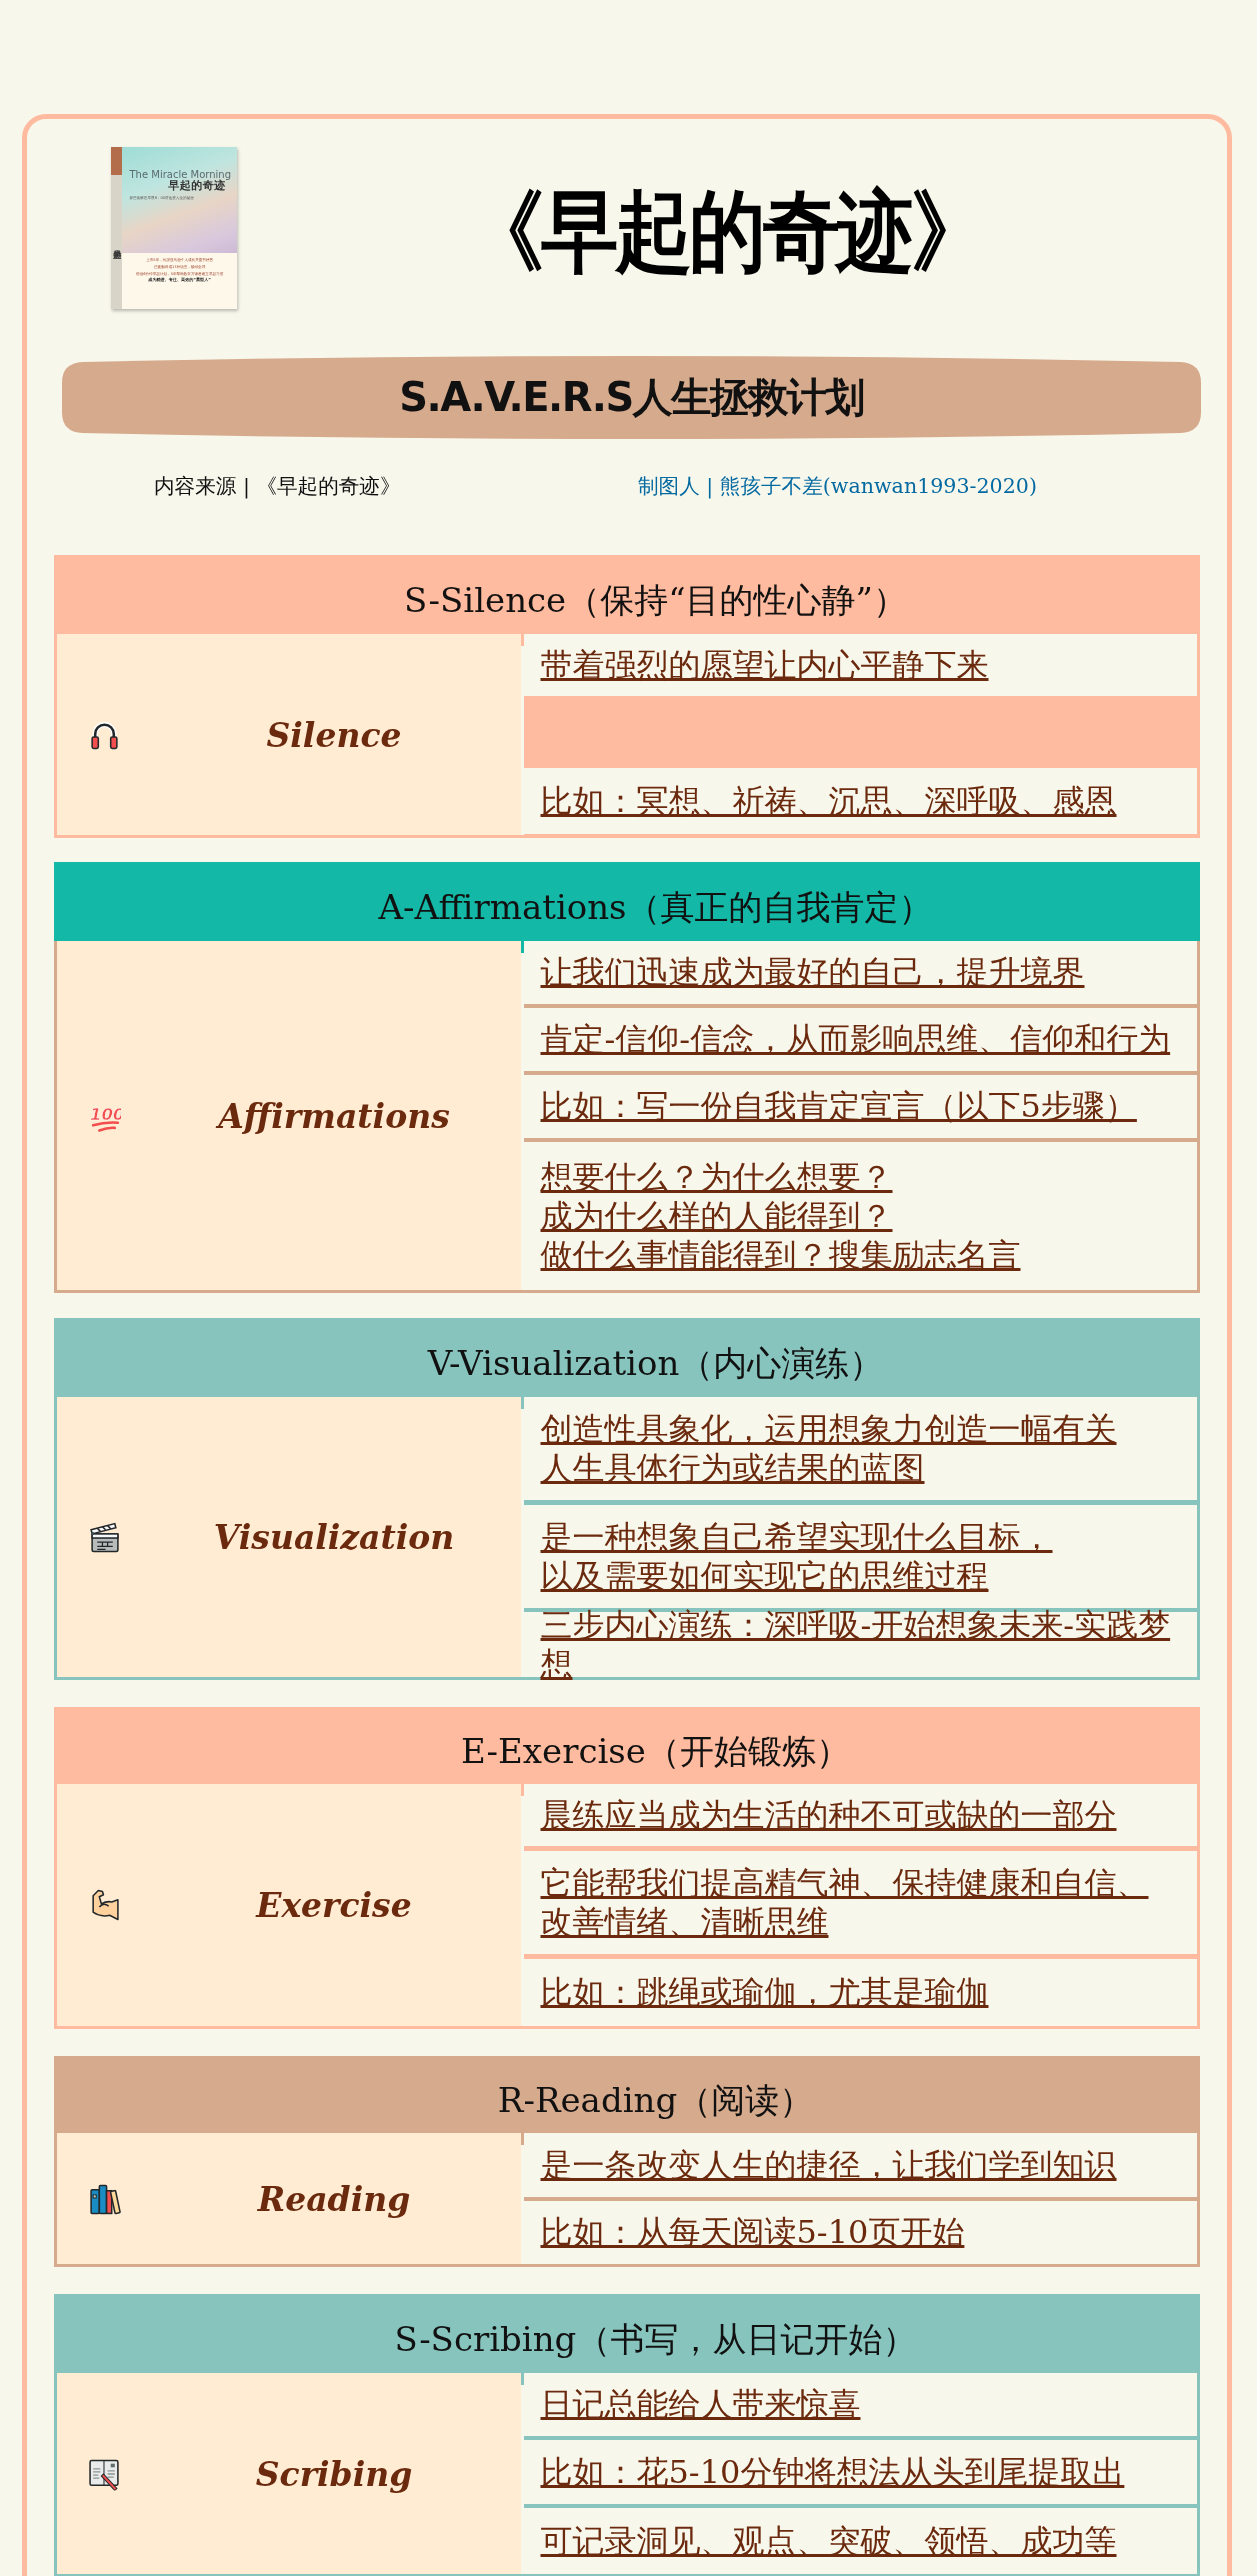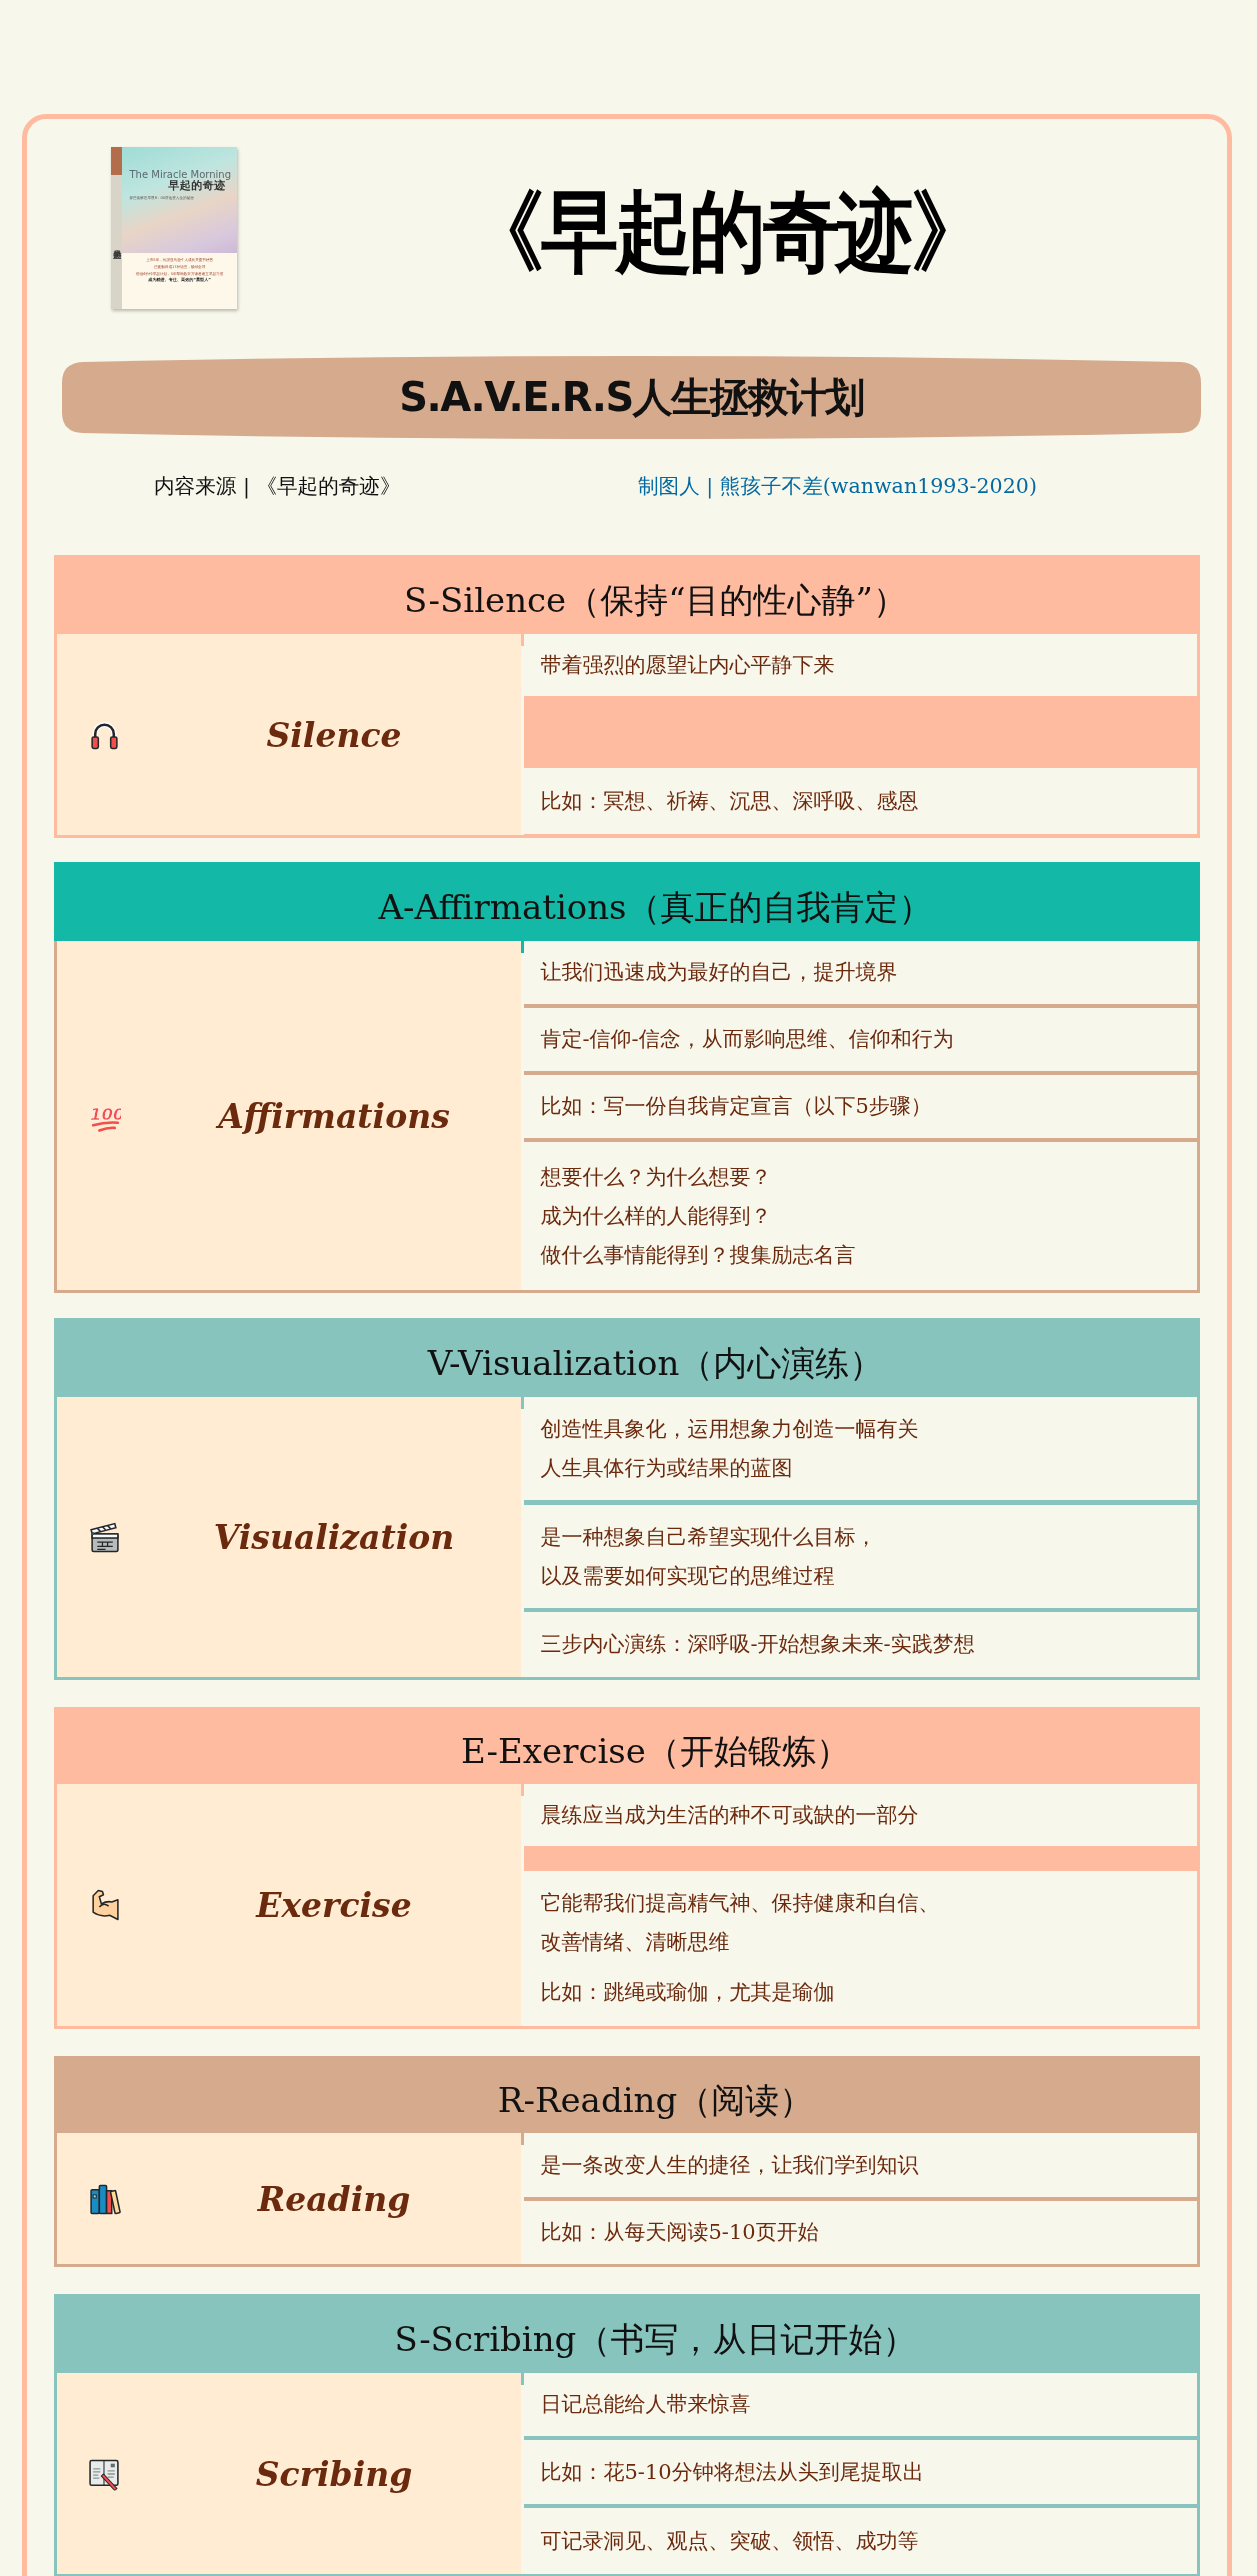--- a/index.html
+++ b/index.html
@@ -51,21 +51,21 @@
   .section { position:absolute; left:54px; width:1146px; box-sizing:border-box; }
   .section .hdr {
     position:absolute; left:0; top:12px; width:100%; text-align:center; font-size:34px; color:#111;
     box-sizing:border-box; padding-left:57px;
   }
   .section .body { position:absolute; left:0; width:100%; box-sizing:border-box; border:3.1px solid; border-top:none; }
   .section .lcell { position:absolute; left:0; top:0; width:464px; height:100%; background:#ffecd3; }
   .section .rcol { position:absolute; left:467px; top:0; right:0; height:100%; }
   .section .rcell {
     position:absolute; left:0; right:0; background:#f8f7ec; box-sizing:border-box;
-    font-size:21px; color:#6b2a0e; padding-left:16.5px; display:flex; align-items:center; line-height:39px; white-space:pre-line;
+    font-size:32px; color:#6b2a0e; padding-left:16.5px; display:flex; align-items:center; line-height:39px; white-space:pre-line;text-decoration:underline;
   }
   .section .label {
     position:absolute; left:0; width:464px; text-align:center; padding-left:4px;
     font-style:italic; font-weight:bold; font-size:33px; color:#6b2a0e; top:50%; transform:translateY(-50%);
   }
   .label-inner { display:inline-block; margin-left:82px; }
   .icon { position:absolute; left:31px; top:50%; transform:translateY(-50%); width:33px; height:33px; }
 </style>
 </head>
 <body>
@@ -173,21 +173,21 @@
   </div>
   <div class="body" style="top:89px;height:245px;border-color:#ffbb9f;">
     <div class="lcell"></div>
     <svg class="icon" viewBox="0 0 64 64">
       <path d="M10,14 L20,4 L28,6 L30,12 L22,16 L26,30 Q36,24 46,26 L58,22 L58,60 Q50,56 42,52 Q24,56 10,46 Z" fill="#ffd19d" stroke="#22272a" stroke-width="3" stroke-linejoin="round"></path>
       <path d="M22,36 Q30,26 40,34" fill="none" stroke="#22272a" stroke-width="3"></path>
     </svg>
     <div class="label"><span class="label-inner">Exercise</span></div>
     <div class="rcol" style="background:#ffbb9f;">
       <div class="rcell" style="top:0;height:62px;">晨练应当成为生活的种不可或缺的一部分</div>
-      <div class="rcell" style="top:67px;height:103px;margin-top:20px;">它能帮我们提高精气神、保持健康和自信、
+      <div class="rcell" style="top:67px;height:103px;">它能帮我们提高精气神、保持健康和自信、
 改善情绪、清晰思维</div>
       <div class="rcell" style="top:175px;height:67px;">比如：跳绳或瑜伽，尤其是瑜伽</div>
     </div>
   </div>
 </div>
 
 <div class="section" style="top:2044px;height:224px;">
   <div class="hdr" style="height:89px;line-height:89px;background:#d6aa8c;">
     <span>R-Reading（阅读）</span>
   </div>

